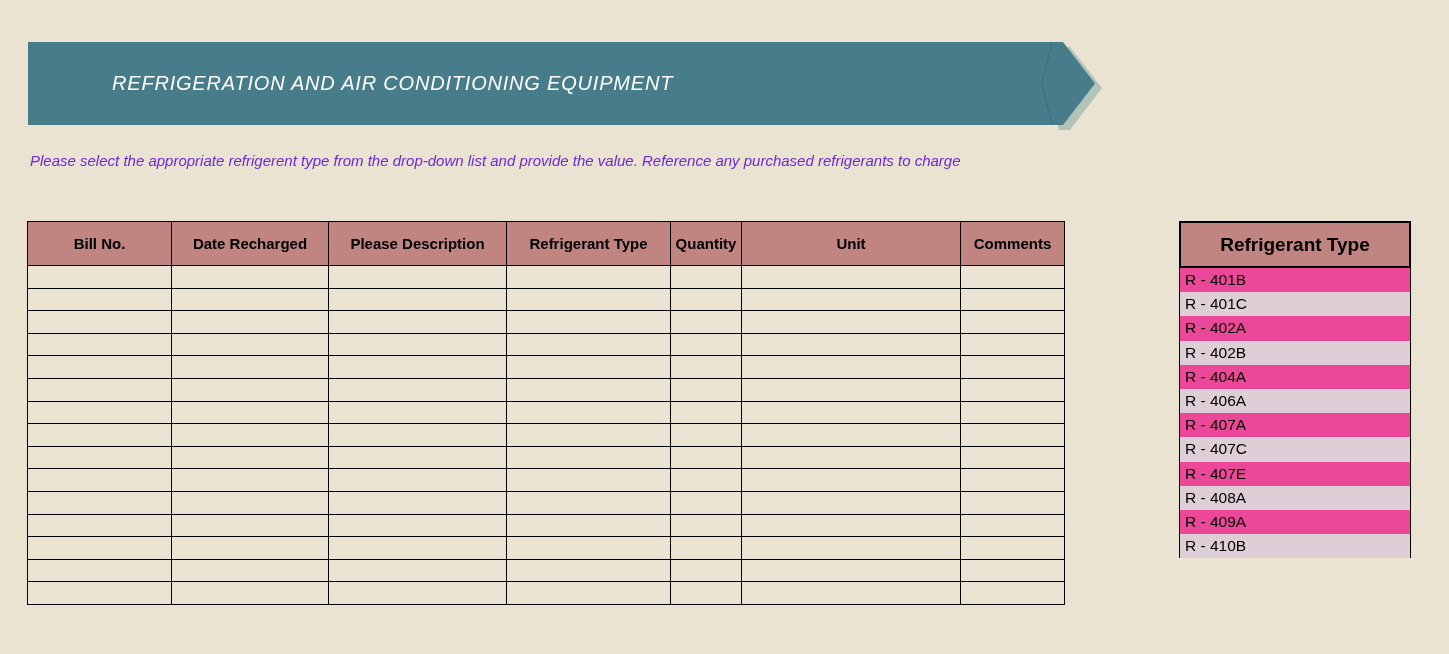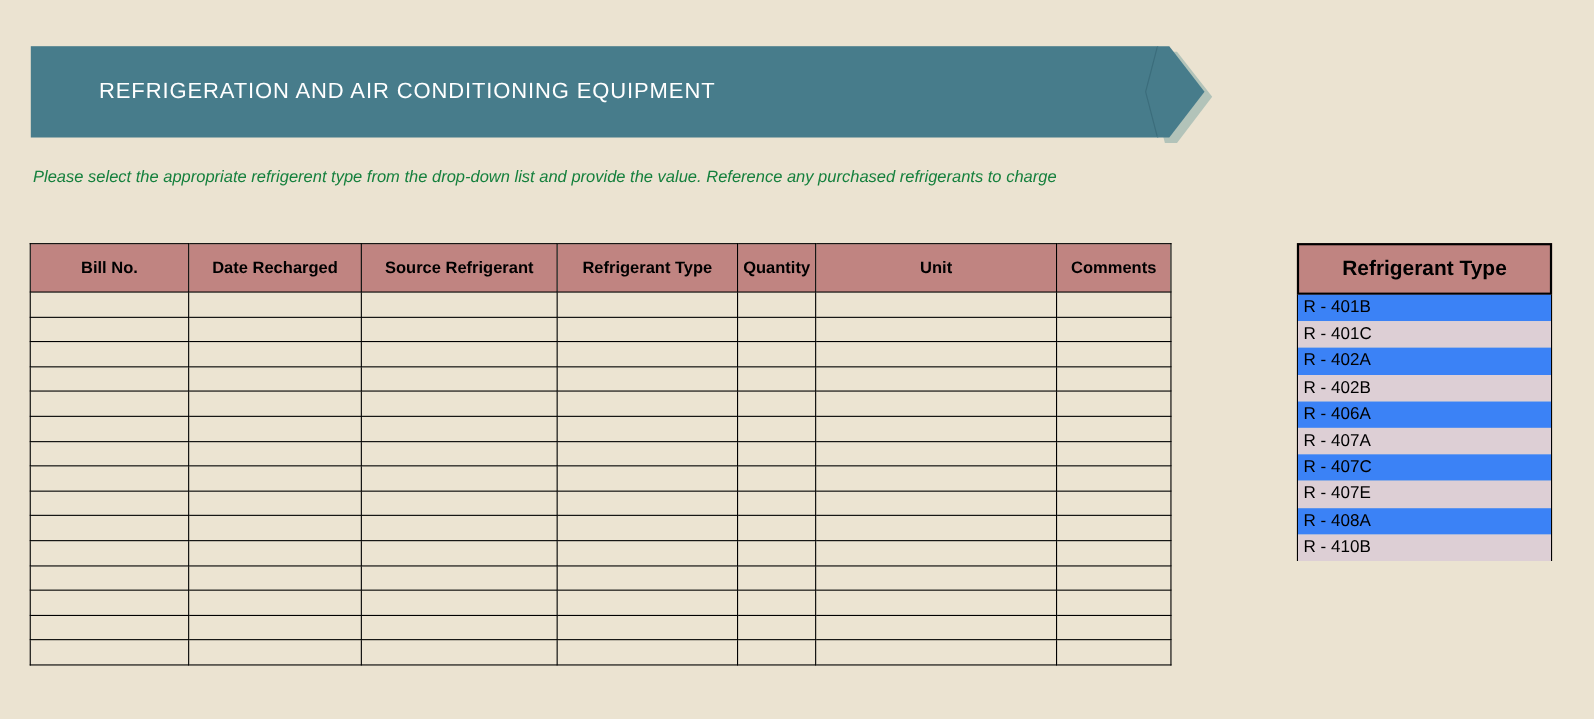--- a/index.html
+++ b/index.html
@@ -9,39 +9,40 @@
     background: #ebe3d1;
     overflow: hidden;
     font-family: "Liberation Sans", sans-serif;
     color: #000;
   }
 
   
   .banner-svg { position: absolute; left: 0; top: 0; width: 1130px; height: 150px; }
   .banner-title {
     position: absolute;
-    left: 90px;
+    left: 112px;
     top: 42px;
     height: 83px;
     line-height: 83px;
     color: #ffffff;
     font-size: 20px;
+    font-style: italic;
     font-weight: 500;
     letter-spacing: 0.8px;
     white-space: nowrap;
   }
 
   
   .instructions {
     position: absolute;
     left: 30px;
     top: 147px;
     font-style: italic;
     font-size: 15px;
-    color: #15803d;
+    color: #6d28d9;
     line-height: 28px;
     white-space: nowrap;
   }
 
   
   .main-table-wrap { position: absolute; left: 27px; top: 221px; }
   table.main-table {
     border-collapse: collapse;
     table-layout: fixed;
   }
@@ -78,21 +79,21 @@
   .ref-list {
     width: 232px;
     border-left: 1.5px solid #000000;
     border-right: 1.5px solid #000000;
   }
   .ref-item {
     height: 24.2px;
     line-height: 24.2px;
     padding-left: 5px;
     font-size: 15.5px;
-    background: #3b82f6;
+    background: #ec4899;
     white-space: nowrap;
     overflow: hidden;
   }
   .ref-item:nth-of-type(even) { background: #ddcfd5; }
 </style>
 </head>
 <body>
 
 <svg class="banner-svg" viewBox="0 0 1130 150" xmlns="http://www.w3.org/2000/svg">
   <polygon points="1059,47 1070,47 1102,88 1070,130 1059,130 1048,88" fill="#b2c3b9"></polygon>
@@ -115,21 +116,21 @@
       <col style="width:164px">
         <col style="width:71px">
         <col style="width:219px">
         <col style="width:104px">
     </colgroup>
     <thead>
       <tr>
 
       <th>Bill No.</th>
           <th>Date Recharged</th>
-          <th>Source Refrigerant</th>
+          <th>Please Description</th>
           <th>Refrigerant Type</th>
           <th>Quantity</th>
           <th>Unit</th>
           <th>Comments</th>
         </tr>
     </thead>
     <tbody>
 
         <tr>
           <td></td>
@@ -290,30 +291,32 @@
 
       <div class="ref-item">R - 401B</div>
 
       <div class="ref-item">R - 401C</div>
 
       <div class="ref-item">R - 402A</div>
 
       <div class="ref-item">R - 402B</div>
 
 
+      <div class="ref-item">R - 404A</div>
 
       <div class="ref-item">R - 406A</div>
 
       <div class="ref-item">R - 407A</div>
 
 
       <div class="ref-item">R - 407C</div>
 
 
       <div class="ref-item">R - 407E</div>
 
       <div class="ref-item">R - 408A</div>
 
+      <div class="ref-item">R - 409A</div>
 
 
       <div class="ref-item">R - 410B</div>
     </div>
 </div>
 
 </body></html>

